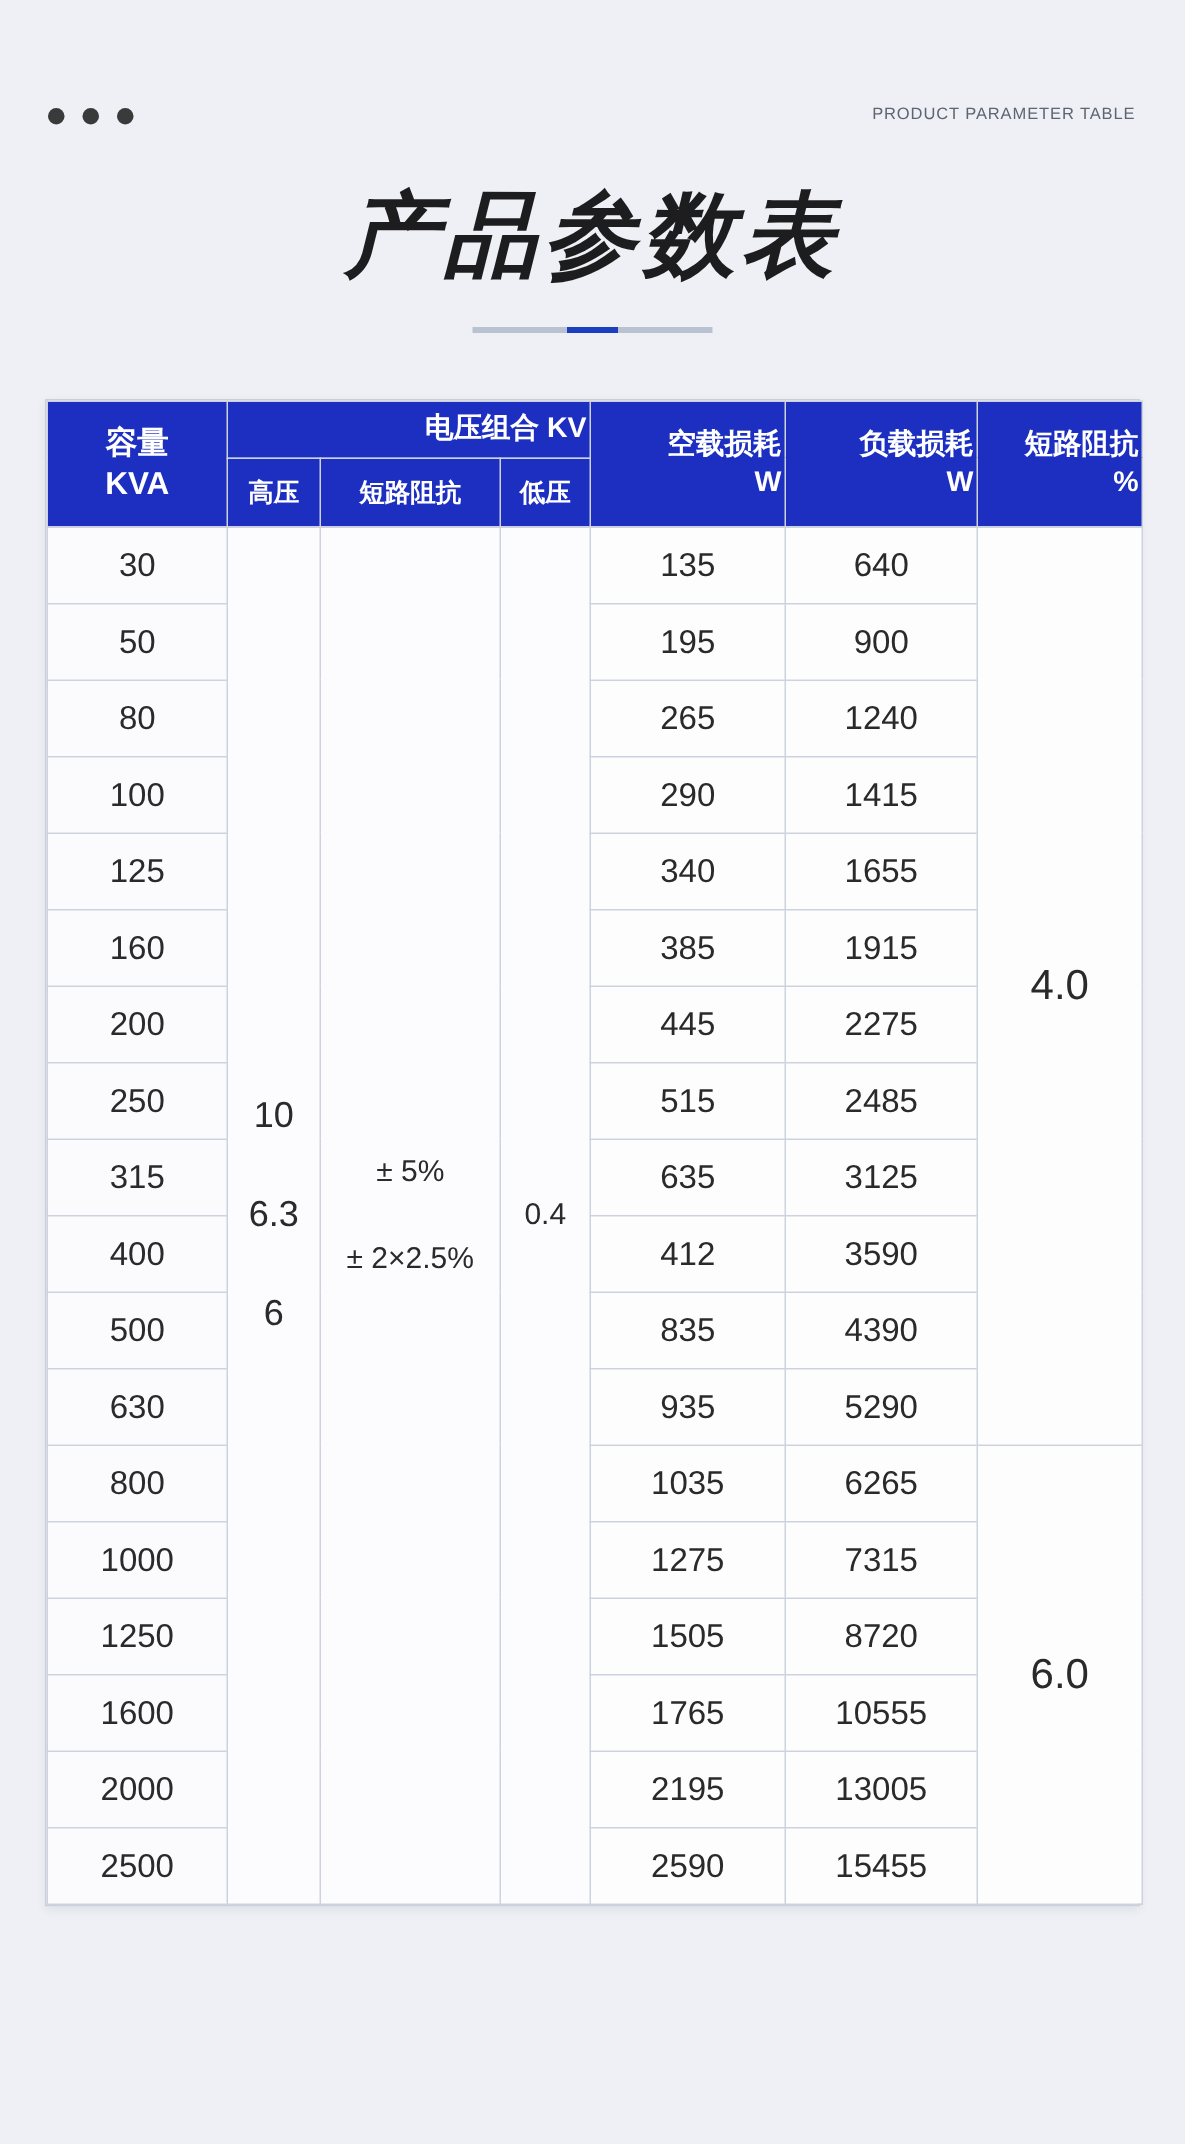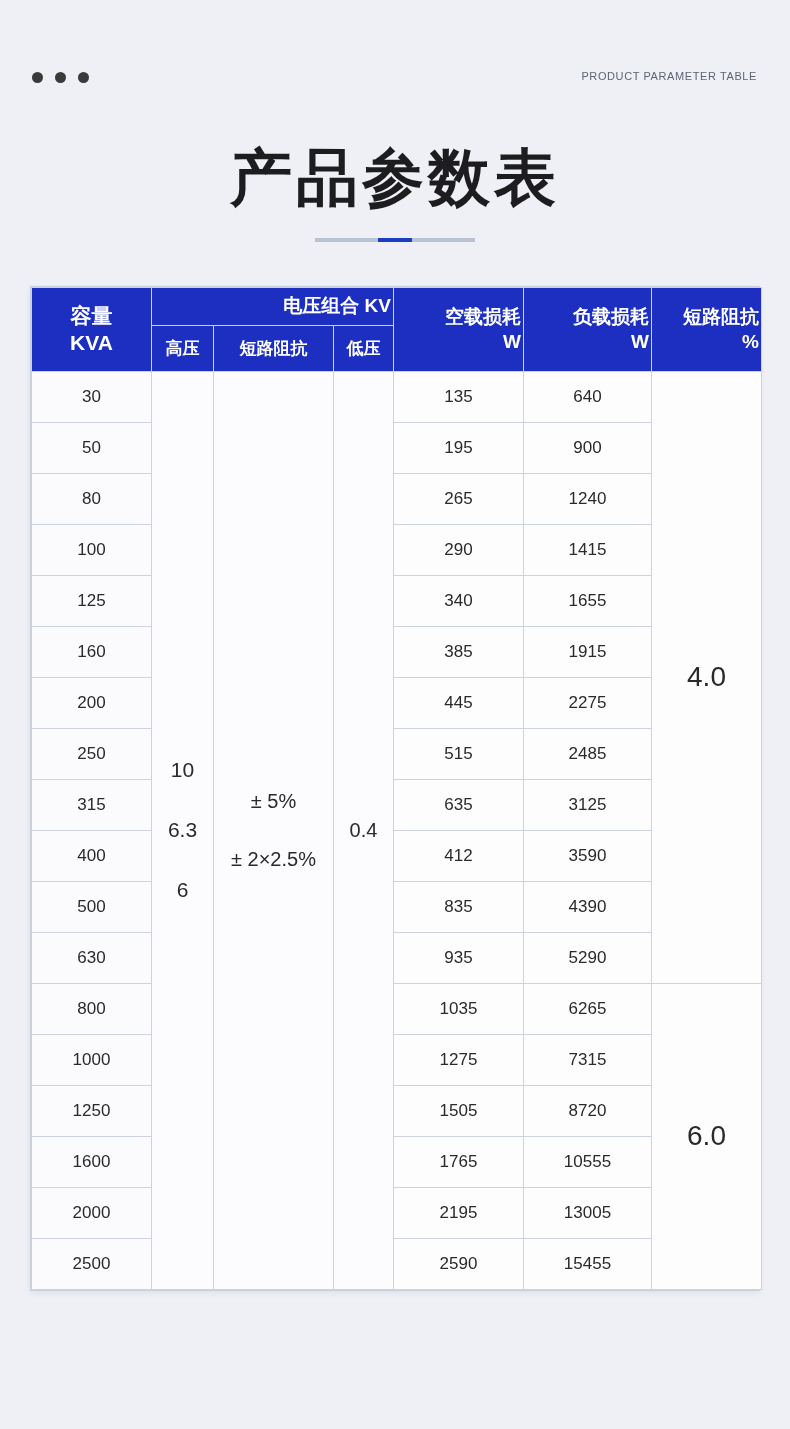--- a/index.html
+++ b/index.html
@@ -44,21 +44,22 @@
     position: absolute;
     right: 33px;
     top: 70px;
     font-size: 11px;
     letter-spacing: 0.6px;
     color: #5d6572;
   }
 
   .title-wrap {
     text-align: center;
-    margin-top: 24px;
+    margin-top: 4px;
+    font-style: italic;
   }
   .main-title {
     font-size: 62px;
     font-weight: bold;
     letter-spacing: 4px;
     color: #1d1d1f;
     line-height: 1.1;
     margin: 0;
   }
   .rule {
@@ -111,21 +112,21 @@
     font-size: 19px;
     line-height: 1.3;
     text-align: right;
   }
   thead th.sub {
     font-size: 17px;
     padding: 11px 2px;
   }
   tbody td {
     background: #fdfdfe;
-    font-size: 17px;
+    font-size: 22px;
     color: #2a2a2a;
     height: 50px;
     padding: 0;
   }
   tbody td.cap {
     background: #fbfbfd;
   }
   tbody td.span-cell {
     font-size: 20px;
     line-height: 2.0;
@@ -134,21 +135,21 @@
   tbody td.imp {
     font-size: 28px;
   }
   .stack {
     display: flex;
     flex-direction: column;
     gap: 18px;
     align-items: center;
     justify-content: center;
   }
-  .stack .l { font-size: 21px; }
+  .stack .l { font-size: 24px; }
   .tap {
     display: flex;
     flex-direction: column;
     gap: 18px;
     align-items: center;
     justify-content: center;
     font-size: 20px;
   }
 
   

